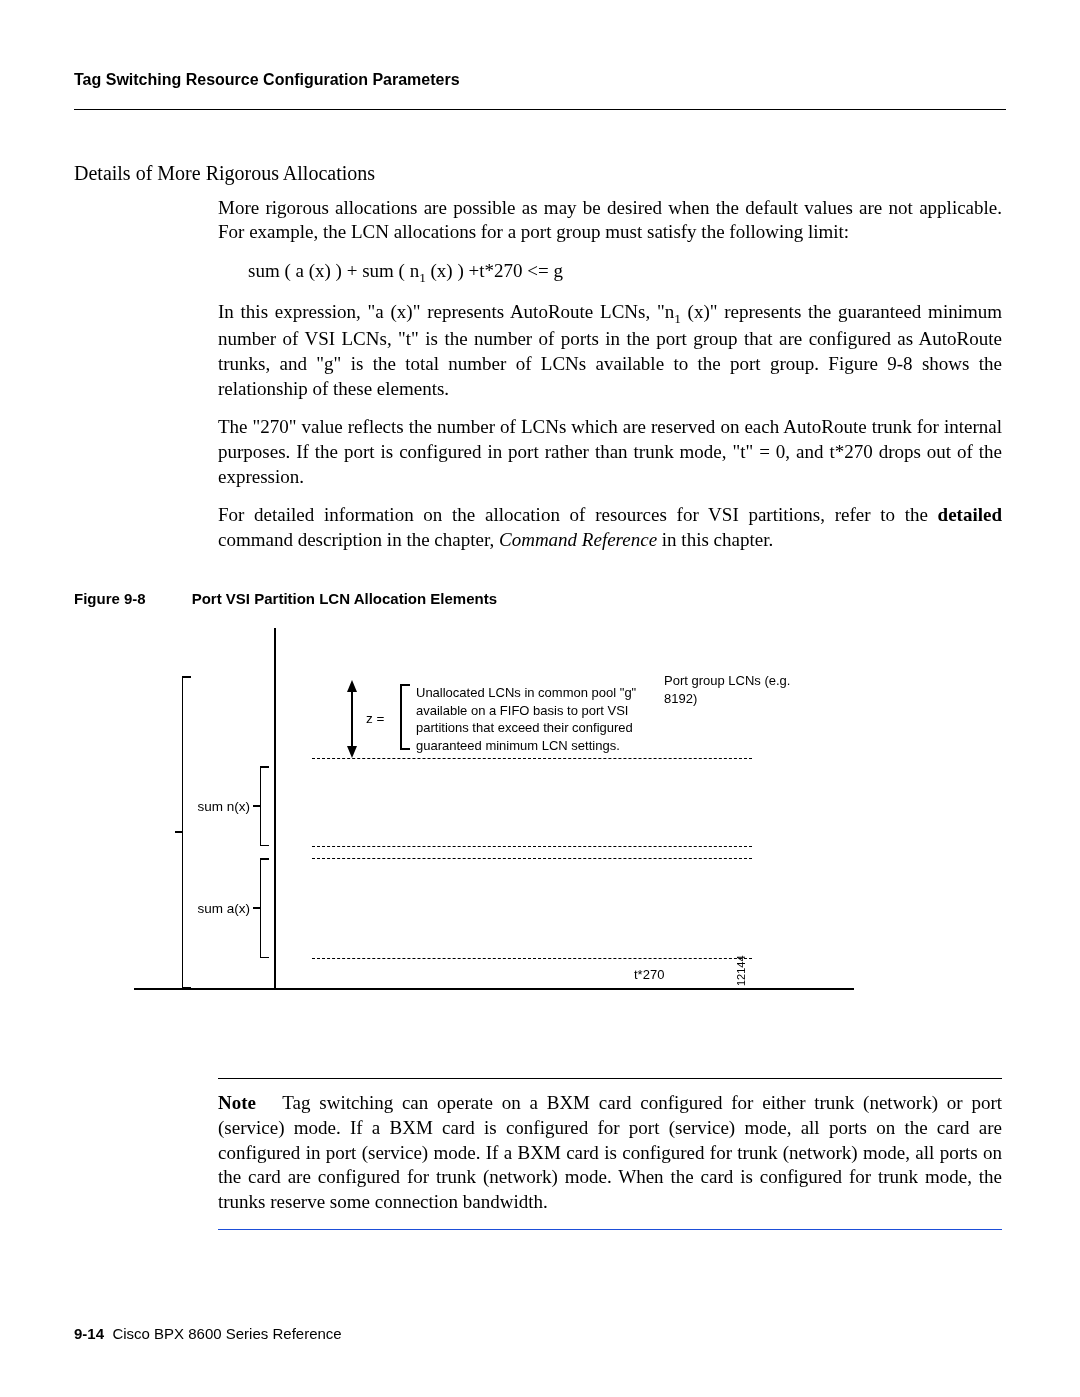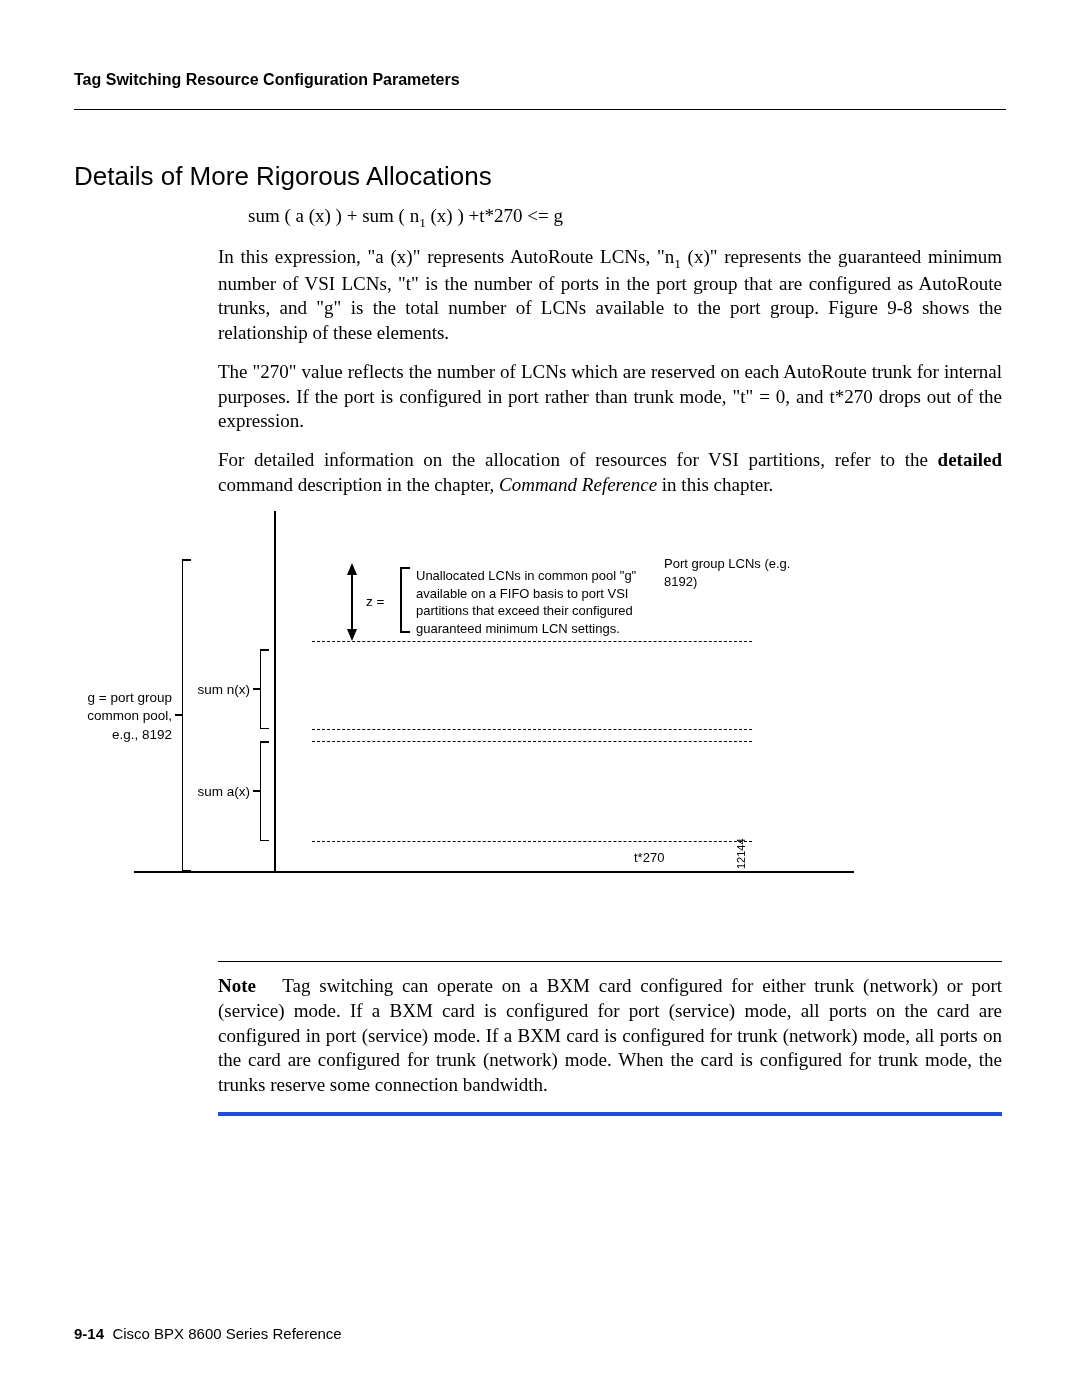--- a/index.html
+++ b/index.html
@@ -1,19 +1,19 @@
 <!DOCTYPE html>
 <html><head>
 <meta charset="utf-8">
 <style>
   html,body{margin:0;padding:0;background:#fff;color:#000;}
   body{width:1080px;height:1397px;font-family:"Times New Roman",Times,serif;font-size:19px;line-height:1.3;position:relative;}
   .page{padding:70px 74px 40px 74px;box-sizing:border-box;height:100%;position:relative;}
   .running-head{font-family:Helvetica,Arial,sans-serif;font-weight:bold;font-size:16px;border-bottom:1.5px solid #000;padding-bottom:18px;margin-bottom:50px;}
-  h2{font-family:Liberation Sans, sans-serif;font-weight:normal;font-size:26px;margin:0 0 10px 0;}
+  h2{font-family:Liberation Serif, serif;font-weight:normal;font-size:20px;margin:0 0 10px 0;}
   .body-col{margin-left:144px;margin-right:4px;}
   .para{margin:0 0 14px 0;text-align:justify;}
   .formula{margin:3px 0 14px 30px;}
   .sub{font-size:70%;vertical-align:sub;}
   .fig-caption{font-family:Helvetica,Arial,sans-serif;font-weight:bold;font-size:15px;margin:36px 0 20px 0;}
   .fig-caption .gap{display:inline-block;width:46px;}
   .figure-wrap{position:relative;height:380px;margin-bottom:70px;font-family:Helvetica,Arial,sans-serif;font-size:13.5px;}
   .y-axis{position:absolute;left:200px;top:0;width:1.5px;height:360px;background:#000;}
   .x-axis{position:absolute;left:60px;top:360px;width:720px;height:1.5px;background:#000;}
   .dash{position:absolute;left:238px;width:440px;height:0;border-top:1.5px dashed #000;}
@@ -22,59 +22,62 @@
   .bracket .b{position:absolute;bottom:0;left:0;width:8px;height:1.5px;background:#000;}
   .bracket .m{position:absolute;left:-8px;width:8px;height:1.5px;background:#000;}
   .lbl{position:absolute;text-align:right;line-height:1.35;}
   .arrow-line{position:absolute;width:2px;background:#000;}
   .arr-up,.arr-down{position:absolute;width:0;height:0;border-left:5px solid transparent;border-right:5px solid transparent;}
   .arr-up{border-bottom:12px solid #000;}
   .arr-down{border-top:12px solid #000;}
   .box-lbl{position:absolute;font-size:13px;line-height:1.35;}
   .box-line{position:absolute;background:#000;}
   .side-id{position:absolute;font-size:11px;transform:rotate(-90deg);transform-origin:left top;}
-  .note-block{margin-left:144px;margin-right:4px;border-top:1px solid #000;border-bottom:4px solid #1d4ed8;padding:12px 0 14px 0;text-align:justify;}
+  .note-block{margin-left:144px;margin-right:4px;border-top:1px solid #000;border-bottom:1px solid #1d4ed8;padding:12px 0 14px 0;text-align:justify;}
   .note-block b{font-family:"Times New Roman",Times,serif;}
   .footer{position:absolute;left:74px;bottom:54px;font-family:Helvetica,Arial,sans-serif;font-size:15px;}
   .footer b{font-weight:bold;}
   .cmd{font-family:"Times New Roman",Times,serif;font-weight:bold;}
   .ital{font-style:italic;}
 </style>
 </head>
 <body>
 <div class="page">
 
 <div class="running-head">Tag Switching Resource Configuration Parameters</div>
 
 <h2>Details of More Rigorous Allocations</h2>
 
 <div class="body-col">
+  <p class="para">More rigorous allocations are possible as may be desired when the default values are not applicable. For example, the LCN allocations for a port group must satisfy the following limit:</p>
   <p class="formula">
     <span>sum ( a (x) ) + sum ( n</span><span class="sub">1</span><span> (x) ) +t*270 &lt;= g</span>
   </p>
   <p class="para">
     <span>In this expression, "a (x)" represents AutoRoute LCNs, "n</span><span class="sub">1</span><span> (x)" represents the guaranteed minimum number of VSI LCNs, "t" is the number of ports in the port group that are configured as AutoRoute trunks, and "g" is the total number of LCNs available to the port group. Figure 9-8 shows the relationship of these elements.</span>
   </p>
   <p class="para">The "270" value reflects the number of LCNs which are reserved on each AutoRoute trunk for internal purposes. If the port is configured in port rather than trunk mode, "t" = 0, and t*270 drops out of the expression.</p>
   <p class="para">
     <span>For detailed information on the allocation of resources for VSI partitions, refer to the </span><span class="cmd">detailed</span><span> command description in the chapter, </span><span class="ital">Command Reference</span><span> in this chapter.</span>
   </p>
 </div>
 
+<div class="fig-caption">
+  <span>Figure 9-8</span><span class="gap"></span><span>Port VSI Partition LCN Allocation Elements</span>
+</div>
 
 <div class="figure-wrap">
   <div class="y-axis"></div>
   <div class="x-axis"></div>
 
   <div class="bracket" style="left:108px;top:48px;height:312px;">
     <div class="t"></div>
         <div class="b"></div>
         <div class="m" style="top:155px;"></div>
   </div>
-  <div class="lbl" style="left:-14px;top:178px;width:112px;">g = port group common pool, e.g., 8192</div>
 
   <div class="bracket" style="left:186px;top:138px;height:80px;">
     <div class="t"></div>
         <div class="b"></div>
         <div class="m" style="top:39px;"></div>
   </div>
   <div class="lbl" style="left:110px;top:170px;width:66px;">sum n(x)</div>
 
   <div class="bracket" style="left:186px;top:230px;height:100px;">
     <div class="t"></div>

